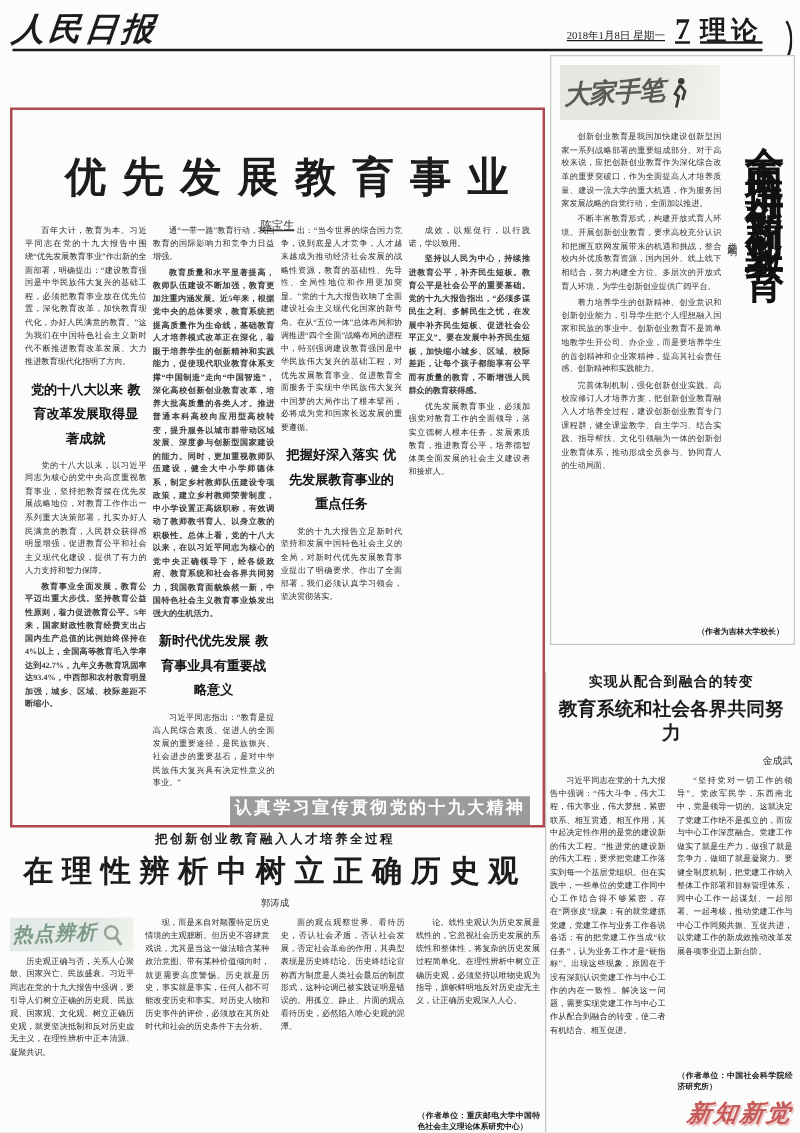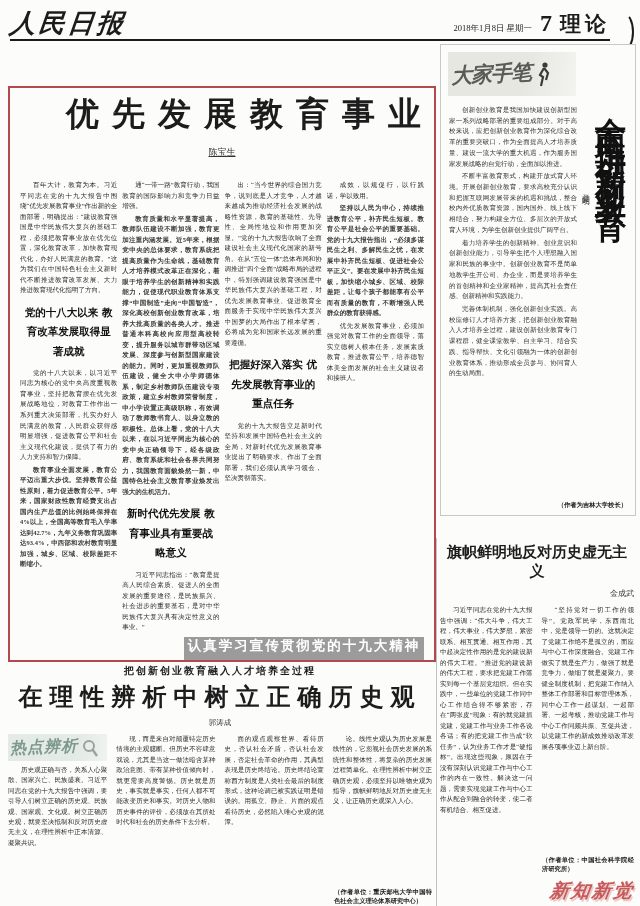--- a/index.html
+++ b/index.html
@@ -3,30 +3,30 @@
 <meta charset="utf-8">
 <style>
   html,body{margin:0;padding:0;background:#e9e7e2;}
   .page{position:relative;width:640px;height:906px;background:#fcfcfa;overflow:hidden;
         font-family:"Liberation Serif","DejaVu Serif",serif;color:#1c1c1c;}
   
   .hd{position:absolute;left:10px;top:4px;width:624px;height:44px;}
   .masthead{position:absolute;left:0;top:2px;font:italic bold 26px "Liberation Serif",serif;
             letter-spacing:3px;transform:skewX(-6deg);}
   .hd-rule{position:absolute;left:0;top:35px;width:600px;height:2px;background:#1b1b1b;}
-  .hd-right{position:absolute;right:24px;top:6px;display:flex;align-items:baseline;gap:8px;white-space:nowrap;}
+  .hd-right{position:absolute;right:24px;top:6px;display:flex;align-items:baseline;gap:8px;white-space:nowrap;text-decoration:underline;}
   .hd-date{font-size:8.5px;color:#222;}
   .hd-pageno{font:bold 24px "Liberation Serif",serif;}
   .hd-section{font:bold 21px "DejaVu Sans","Liberation Sans",sans-serif;letter-spacing:4px;}
   .hd-hook{position:absolute;right:0;top:8px;width:18px;height:36px;
            border:2px solid transparent;border-right:2px solid #1b1b1b;border-radius:50%;}
   
   .lead-box{position:absolute;left:8px;top:86px;width:424px;height:572px;
             border:2px solid var(--box_border);background:#fcfcfa;}
-  .lead-title{margin-top:4px;text-align:right;font:bold 33px "DejaVu Sans","Liberation Sans",sans-serif;
+  .lead-title{margin-top:32px;text-align:center;font:bold 33px "DejaVu Sans","Liberation Sans",sans-serif;
               letter-spacing:13px;text-indent:13px;padding-left:15px;}
   .lead-author{text-align:center;font-size:9px;margin-top:9px;color:#333;text-decoration:underline;}
   .lead-cols{position:absolute;left:10px;right:10px;top:92px;bottom:6px;display:flex;gap:5px;justify-content:space-between;}
   .col{flex:1;overflow:hidden;font-size:6.5px;line-height:1.62;text-align:justify;color:#2a2a2a;}
   .col p{margin:0 0 2px;text-indent:2em;}
   .col p.em{font-weight:bold;color:#3c3c3c;}
   .subhead{font:bold 10.5px "DejaVu Sans","Liberation Sans",sans-serif;line-height:1.85;
            text-align:center;margin:7px 1px;color:#111;}
   .banner{position:absolute;right:10px;bottom:0;width:240px;height:23px;z-index:3;
           background:var(--banner_bg);color:#fff;text-align:center;line-height:23px;
@@ -134,21 +134,22 @@
       <p>完善体制机制，强化创新创业实践。高校应修订人才培养方案，把创新创业教育融入人才培养全过程，建设创新创业教育专门课程群，健全课堂教学、自主学习、结合实践、指导帮扶、文化引领融为一体的创新创业教育体系，推动形成全员参与、协同育人的生动局面。</p>
     </div>
     <div class="v-author">娄延明</div>
     <div class="v-headline">全面推进创新创业教育</div>
     <div class="essay-attrib">（作者为吉林大学校长）</div>
   </div>
 
   <div class="vdiv"></div>
 
   <div class="party">
-    <div class="party-title">旗帜鲜明地反对历史虚无主义</div>
+    <div class="party-kicker">实现从配合到融合的转变</div>
+    <div class="party-title">教育系统和社会各界共同努力</div>
     <div class="party-author">金成武</div>
     <div class="party-cols">
       <div class="party-col">
         <p>习近平同志在党的十九大报告中强调：“伟大斗争，伟大工程，伟大事业，伟大梦想，紧密联系、相互贯通、相互作用，其中起决定性作用的是党的建设新的伟大工程。”推进党的建设新的伟大工程，要求把党建工作落实到每一个基层党组织。但在实践中，一些单位的党建工作同中心工作结合得不够紧密，存在“两张皮”现象：有的就党建抓党建，党建工作与业务工作各说各话；有的把党建工作当成“软任务”，认为业务工作才是“硬指标”。出现这些现象，原因在于没有深刻认识党建工作与中心工作的内在一致性。解决这一问题，需要实现党建工作与中心工作从配合到融合的转变，使二者有机结合、相互促进。</p>
       </div>
       <div class="party-col">
         <p>“坚持党对一切工作的领导”。党政军民学，东西南北中，党是领导一切的。这就决定了党建工作绝不是孤立的，而应与中心工作深度融合。党建工作做实了就是生产力，做强了就是竞争力，做细了就是凝聚力。要健全制度机制，把党建工作纳入整体工作部署和目标管理体系，同中心工作一起谋划、一起部署、一起考核，推动党建工作与中心工作同频共振、互促共进，以党建工作的新成效推动改革发展各项事业迈上新台阶。</p>
       </div>
     </div>
     <div class="party-attrib">（作者单位：中国社会科学院经济研究所）</div>

